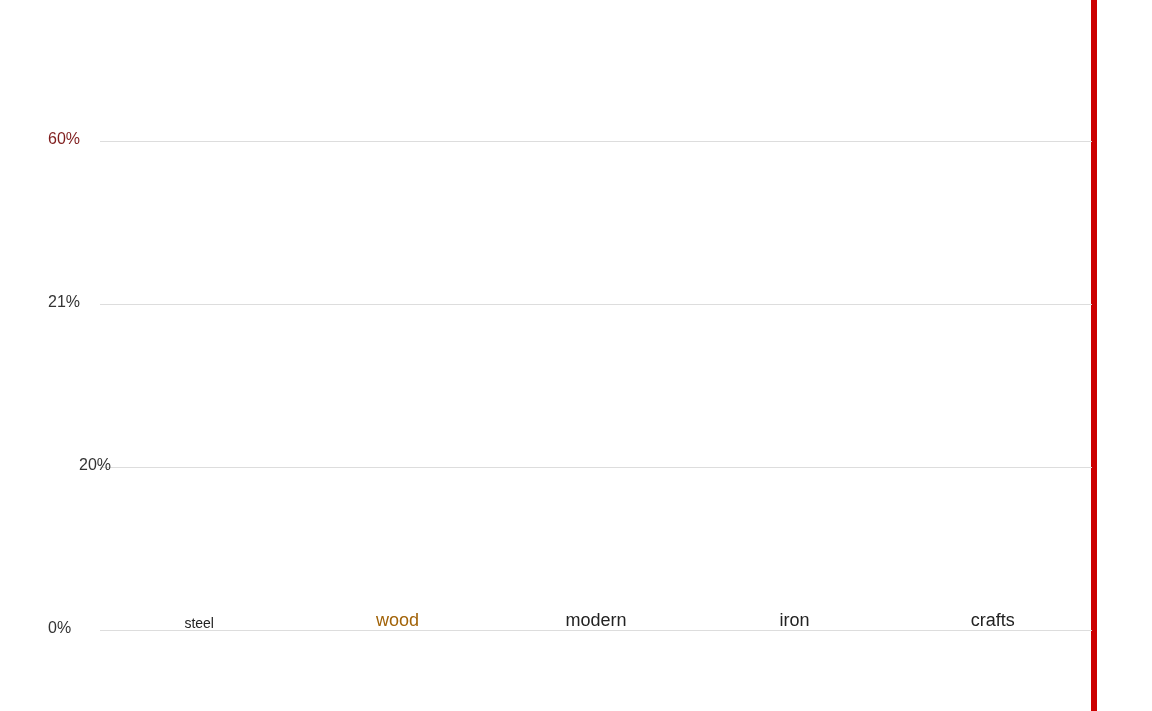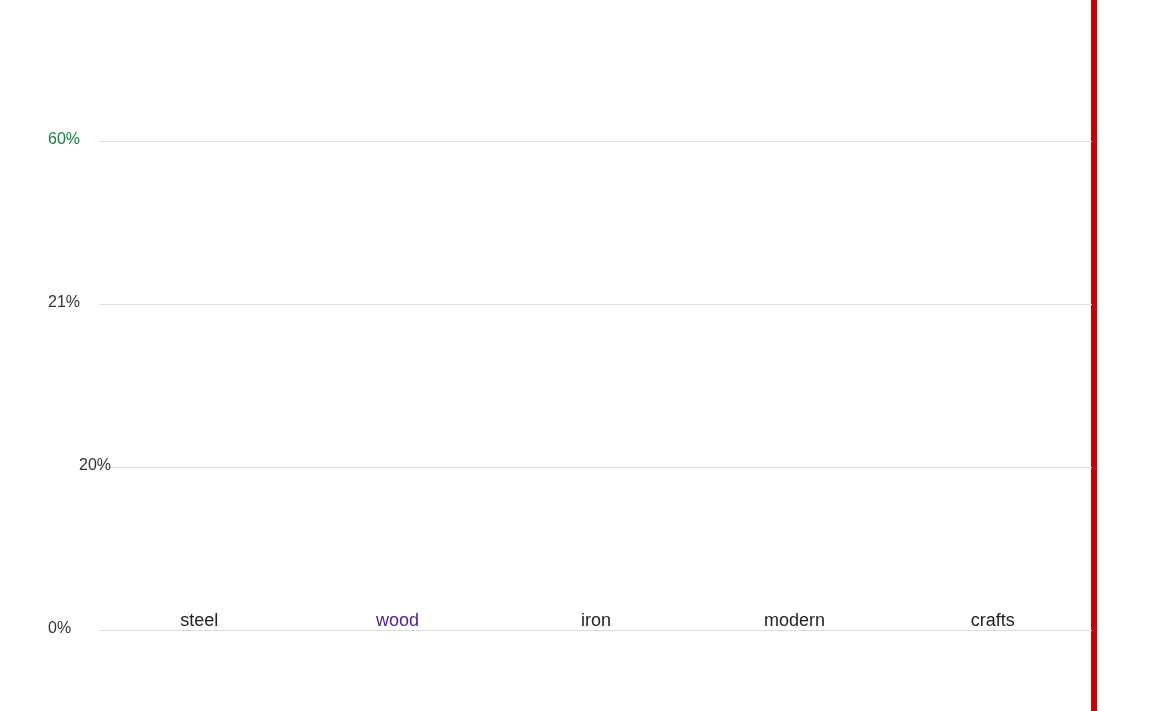--- a/index.html
+++ b/index.html
@@ -62,37 +62,37 @@
 
   <div class="chart-area" id="chart-area">
 
   <div style="position: absolute; left: 0px; right: 0px; bottom: 0%; height: 1px; background: rgb(221, 221, 221);"></div>
       <div style="position: absolute; left: -52px; bottom: -1%; font-size: 16px; color: rgb(51, 51, 51);">0%</div>
       <div style="position: absolute; left: 0px; right: 0px; bottom: 26.6667%; height: 1px; background: rgb(221, 221, 221);"></div>
       <div style="position: absolute; left: -52px; bottom: 25.6667%; font-size: 16px; color: rgb(51, 51, 51); margin-left: 31px;">20%</div>
       <div style="position: absolute; left: 0px; right: 0px; bottom: 53.3333%; height: 1px; background: rgb(221, 221, 221);"></div>
       <div style="position: absolute; left: -52px; bottom: 52.3333%; font-size: 16px; color: rgb(51, 51, 51);">21%</div>
       <div style="position: absolute; left: 0px; right: 0px; bottom: 80%; height: 1px; background: rgb(221, 221, 221);"></div>
-      <div style="position: absolute; left: -52px; bottom: 79%; font-size: 16px; color: #15803d;">60%</div>
+      <div style="position: absolute; left: -52px; bottom: 79%; font-size: 16px; color: #7f1d1d;">60%</div>
       <div style="position: absolute; inset: 0px; display: flex; align-items: flex-end; justify-content: space-around;">
         <div style="display: flex; flex-direction: column; align-items: center; flex: 1 1 0%;">
           <div style="width: 130px; height: 94.6667%; background: rgb(68, 114, 196);"></div>
-          <div style="margin-top: 10px; font-size: 18px; color: rgb(34, 34, 34); text-align: center;">steel</div>
+          <div style="margin-top: 10px; font-size: 14px; color: rgb(34, 34, 34); text-align: center;">steel</div>
         </div>
         <div style="display: flex; flex-direction: column; align-items: center; flex: 1 1 0%;">
           <div style="width: 130px; height: 20%; background: rgb(46, 139, 87);"></div>
-          <div style="margin-top: 10px; font-size: 18px; color: #4c1d95; text-align: center;">wood</div>
+          <div style="margin-top: 10px; font-size: 18px; color: #a16207; text-align: center;">wood</div>
+        </div>
+        <div style="display: flex; flex-direction: column; align-items: center; flex: 1 1 0%;">
+          <div style="width: 130px; height: 24.6667%; background: rgb(107, 184, 224);"></div>
+          <div style="margin-top: 10px; font-size: 18px; color: rgb(34, 34, 34); text-align: center;">modern</div>
         </div>
         <div style="display: flex; flex-direction: column; align-items: center; flex: 1 1 0%;">
           <div style="width: 130px; height: 14%; background: rgb(192, 83, 42);"></div>
           <div style="margin-top: 10px; font-size: 18px; color: rgb(34, 34, 34); text-align: center;">iron</div>
-        </div>
-        <div style="display: flex; flex-direction: column; align-items: center; flex: 1 1 0%;">
-          <div style="width: 130px; height: 24.6667%; background: rgb(107, 184, 224);"></div>
-          <div style="margin-top: 10px; font-size: 18px; color: rgb(34, 34, 34); text-align: center;">modern</div>
         </div>
         <div style="display: flex; flex-direction: column; align-items: center; flex: 1 1 0%;">
           <div style="width: 130px; height: 22.6667%; background: rgb(232, 212, 77);"></div>
           <div style="margin-top: 16px; font-size: 18px; color: rgb(34, 34, 34); text-align: center;">crafts</div>
         </div>
       </div>
     </div>
 </div>
 
 </body></html>

